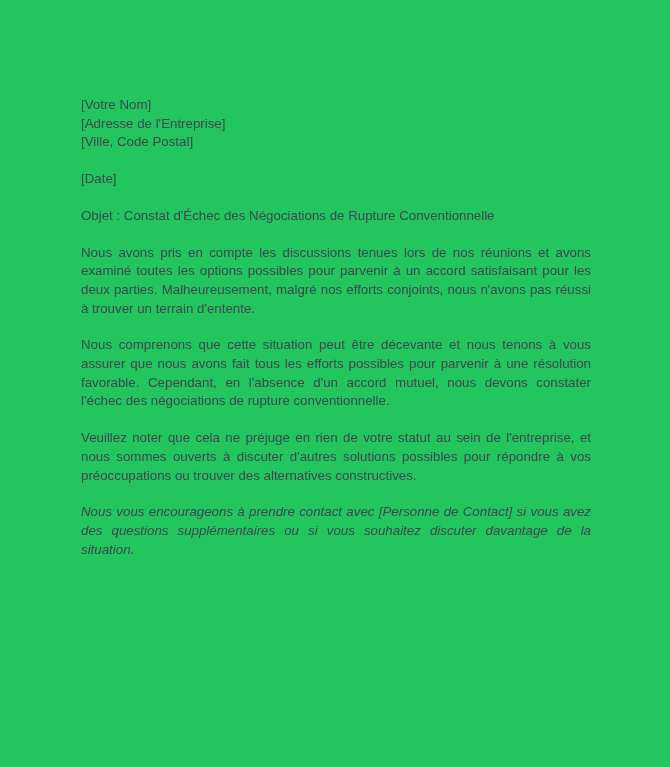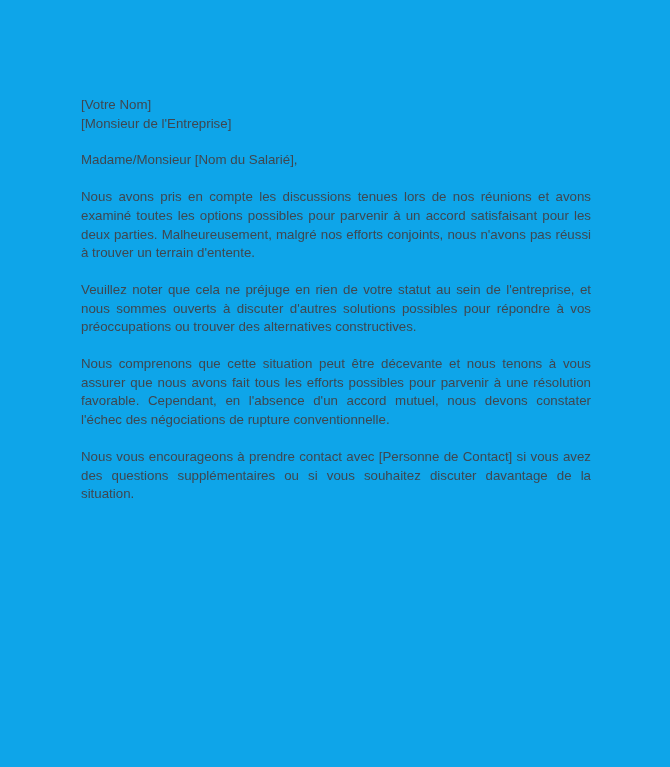--- a/index.html
+++ b/index.html
@@ -4,21 +4,21 @@
 <style>
   html, body {
     margin: 0;
     padding: 0;
     background: #ffffff;
   }
   .page {
     position: relative;
     width: 670px;
     height: 767px;
-    background: #0ea5e9;
+    background: #22c55e;
     overflow: hidden;
   }
   .content {
     box-sizing: border-box;
     padding: 96px 79px 0 81px;
     font-family: "Liberation Sans", "DejaVu Sans", sans-serif;
     font-size: 13.3px;
     line-height: 18.7px;
     color: #3f4750;
     -webkit-font-smoothing: antialiased;
@@ -29,39 +29,42 @@
   .line {
     white-space: nowrap;
   }
   .para {
     margin: 0 0 18px 0;
     text-align: justify;
     text-justify: inter-word;
   }
   .para:last-child {
     margin-bottom: 0;
+    font-style: italic;
   }
 </style>
 </head>
 <body>
 
 <div class="page">
   <div class="content">
 
     <div class="block">
       <div class="line">[Votre Nom]</div>
-      <div class="line">[Monsieur de l'Entreprise]</div>
+      <div class="line">[Adresse de l'Entreprise]</div>
+      <div class="line">[Ville, Code Postal]</div>
     </div>
 
+    <div class="block line">[Date]</div>
 
     <div class="block">
     </div>
 
+    <div class="block line">Objet : Constat d'Échec des Négociations de Rupture Conventionnelle</div>
 
-    <div class="block line">Madame/Monsieur [Nom du Salarié],</div>
 
     <p class="para">Nous avons pris en compte les discussions tenues lors de nos réunions et avons examiné toutes les options possibles pour parvenir à un accord satisfaisant pour les deux parties. Malheureusement, malgré nos efforts conjoints, nous n'avons pas réussi à trouver un terrain d'entente.</p>
+    <p class="para">Nous comprenons que cette situation peut être décevante et nous tenons à vous assurer que nous avons fait tous les efforts possibles pour parvenir à une résolution favorable. Cependant, en l'absence d'un accord mutuel, nous devons constater l'échec des négociations de rupture conventionnelle.</p>
     <p class="para">Veuillez noter que cela ne préjuge en rien de votre statut au sein de l'entreprise, et nous sommes ouverts à discuter d'autres solutions possibles pour répondre à vos préoccupations ou trouver des alternatives constructives.</p>
-    <p class="para">Nous comprenons que cette situation peut être décevante et nous tenons à vous assurer que nous avons fait tous les efforts possibles pour parvenir à une résolution favorable. Cependant, en l'absence d'un accord mutuel, nous devons constater l'échec des négociations de rupture conventionnelle.</p>
     <p class="para">Nous vous encourageons à prendre contact avec [Personne de Contact] si vous avez des questions supplémentaires ou si vous souhaitez discuter davantage de la situation.</p>
 
   </div>
 </div>
 
 </body></html>

